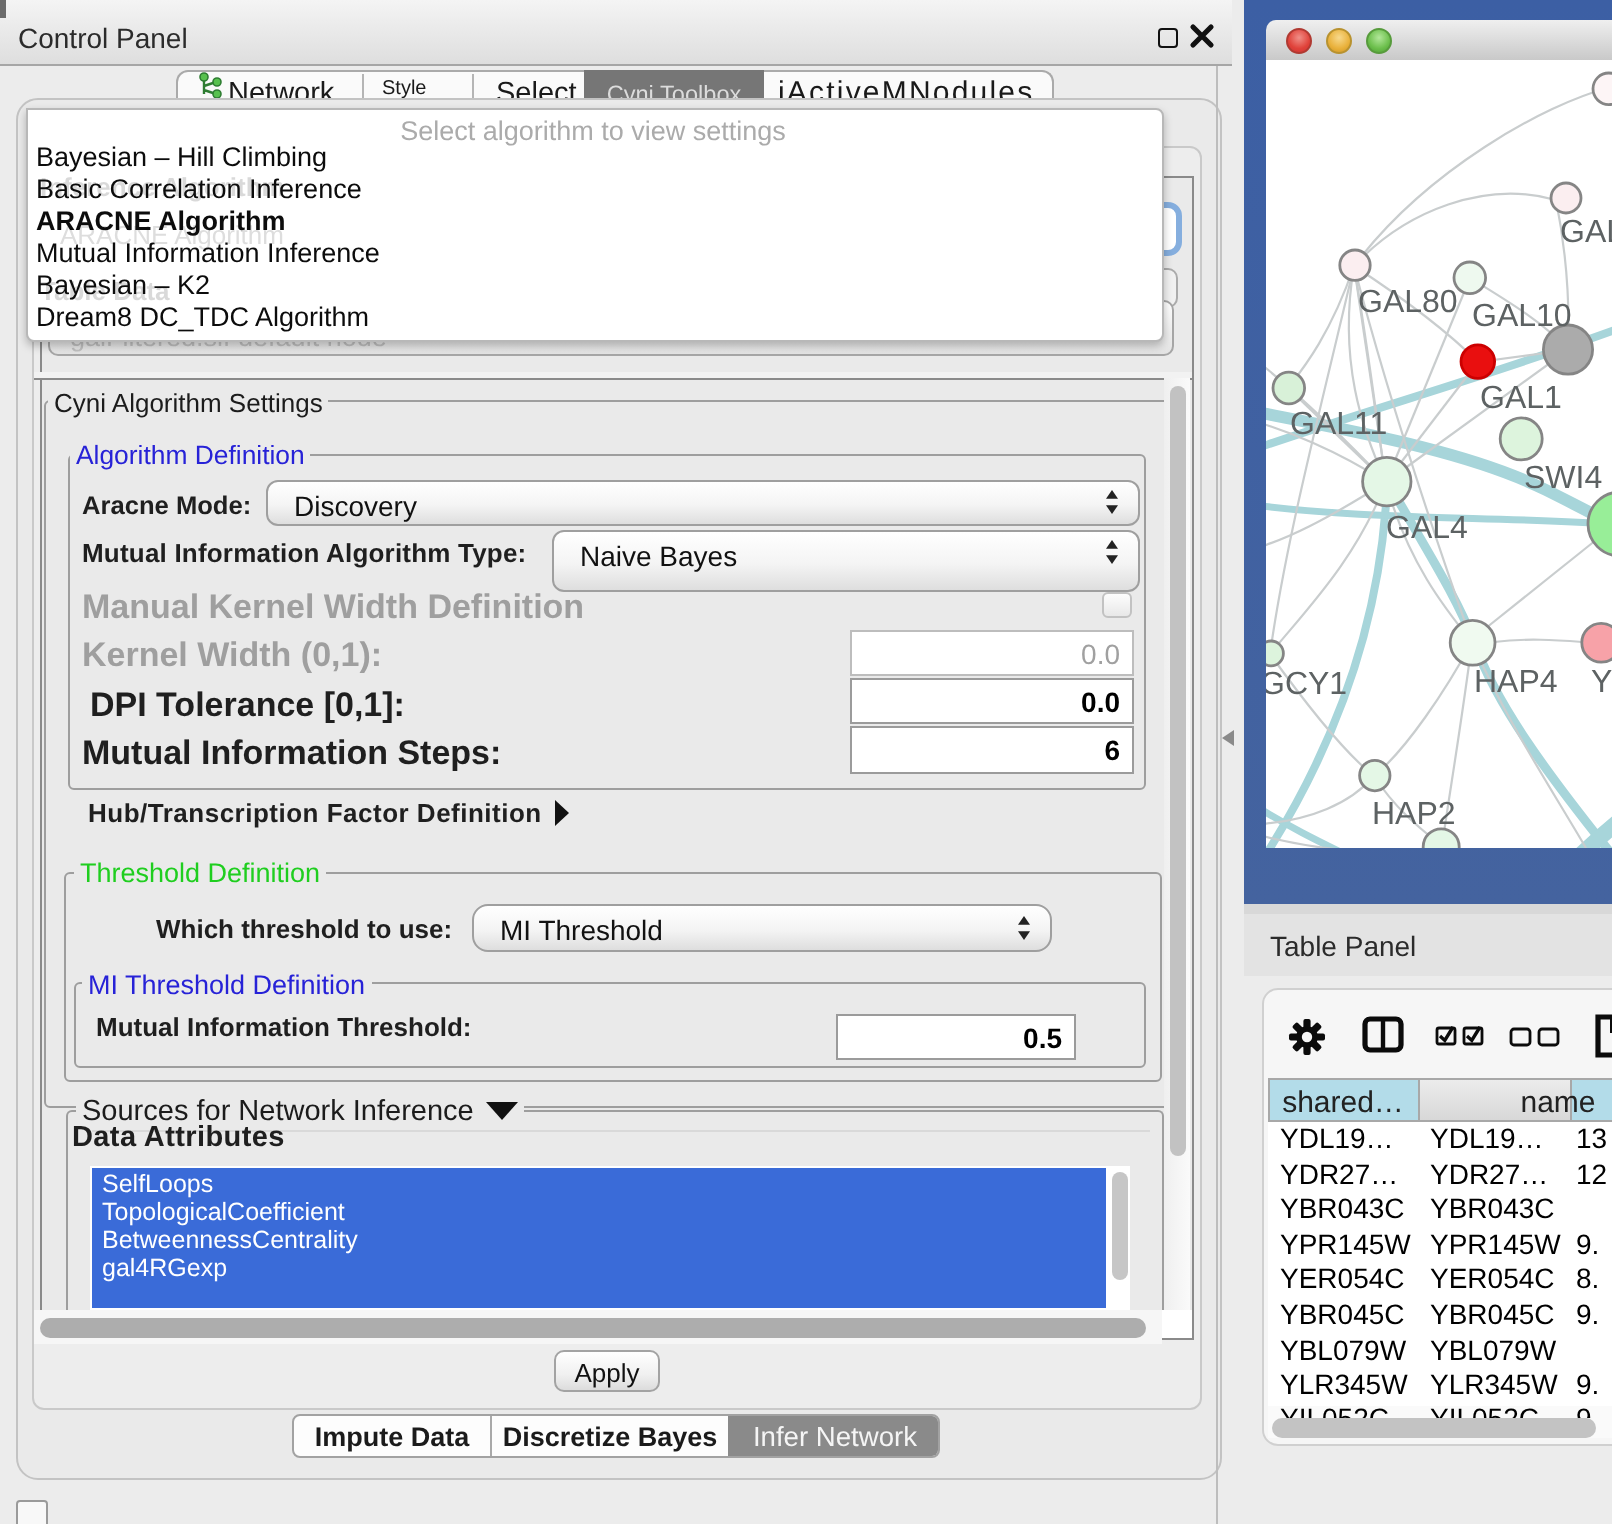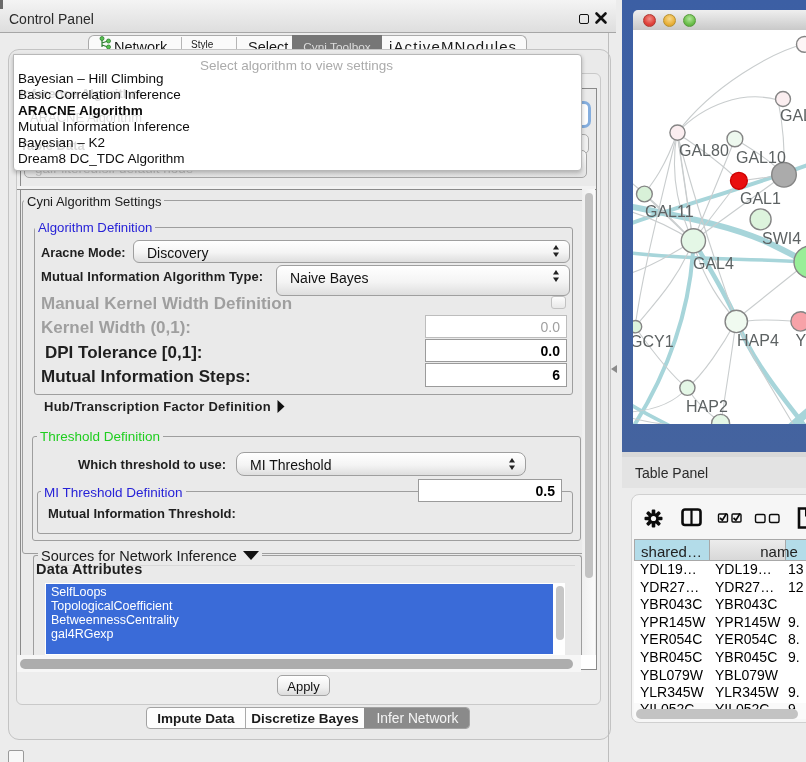--- a/index.html
+++ b/index.html
@@ -117,21 +117,21 @@
 
 <div class="lbl" style="left:78px;top:457px;font-size:13px;letter-spacing:0;">Which threshold to use:</div>
 <div class="combo" style="left:236px;top:452px;width:290px;height:24px;border-radius:8px;">
   <div class="ct">MI Threshold</div>
   <svg class="arr" width="8" height="12" viewBox="0 0 8 12" style="top:5px;">
       <path d="M4 0 L7 4.4 L1 4.4 Z" fill="#222"></path>
       <path d="M4 12 L7 7.6 L1 7.6 Z" fill="#222"></path>
     </svg>
 </div>
 <div class="lbl" style="left:48px;top:506px;font-size:13px;letter-spacing:0;">Mutual Information Threshold:</div>
-<div class="field" style="left:418px;top:479px;width:144px;height:23px;color:#000;font-weight:bold;">0.5</div>
+<div class="field" style="left:418px;top:507px;width:120px;height:23px;color:#000;font-weight:bold;">0.5</div>
 
 <div class="abs" style="left:46px;top:565px;width:529px;height:1px;background:#d9d9d9;"></div>
 <div class="lbl" style="left:36px;top:561px;font-size:14.5px;letter-spacing:0.2px;">Data Attributes</div>
 
 <div class="abs" style="left:45px;top:583px;width:520px;height:72px;background:#fff;"></div>
 <div class="abs" style="left:46px;top:584px;width:507px;height:70px;background:#3a6bd8;"></div>
 <div class="abs" style="left:51px;top:585px;font-size:12.5px;color:#fff;line-height:14px;">
 SelfLoops<br>TopologicalCoefficient<br>BetweennessCentrality<br>gal4RGexp<br>&nbsp;</div>
 <div class="abs" style="left:556px;top:586px;width:8px;height:54px;background:#c6c6c6;border-radius:4px;"></div>
 

